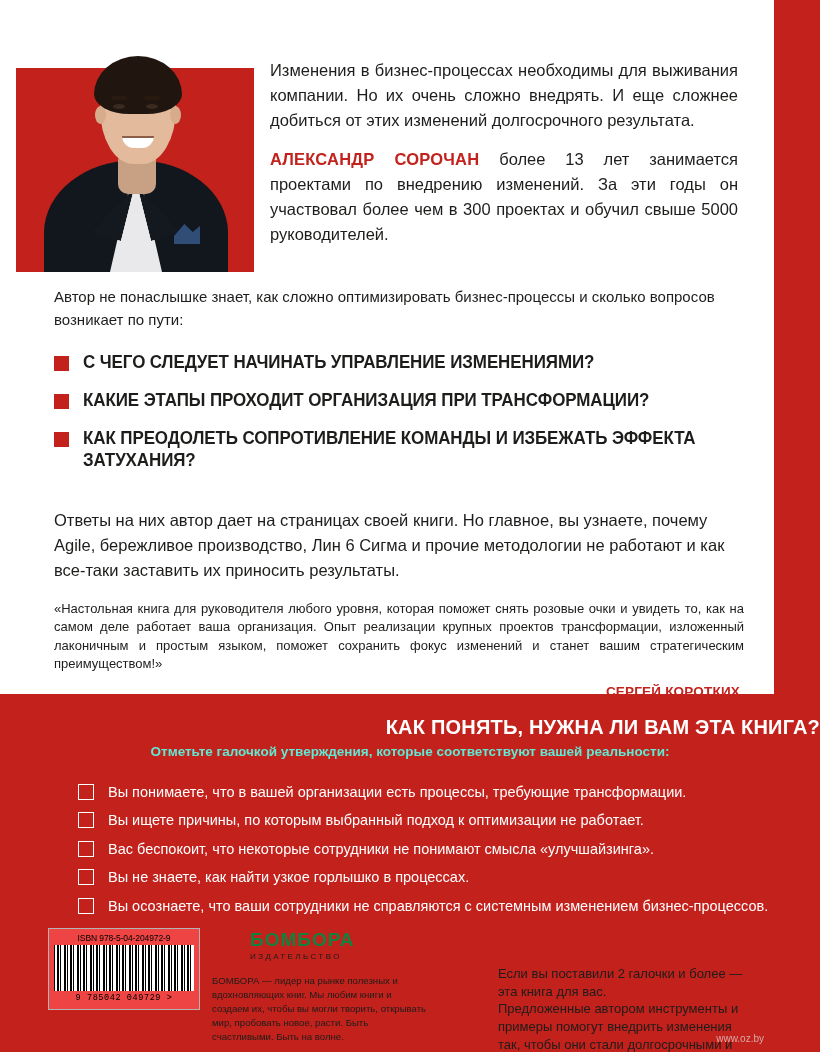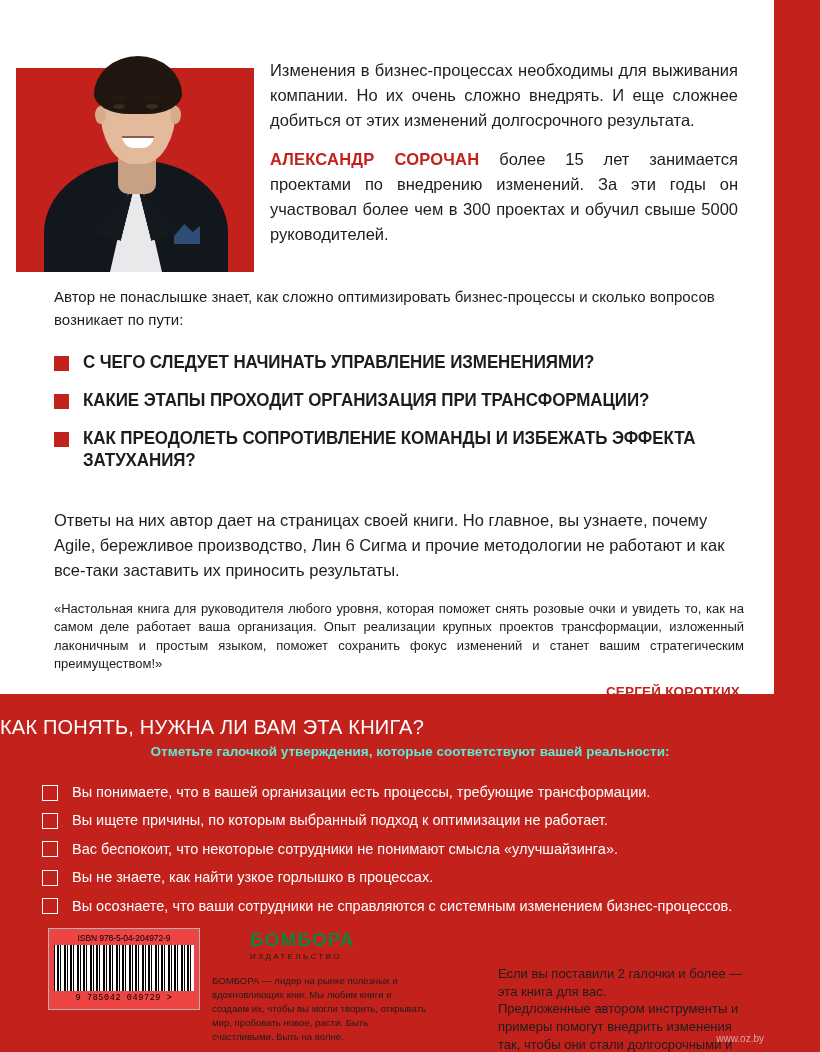--- a/index.html
+++ b/index.html
@@ -280,46 +280,46 @@
     top: 694px;
     width: 820px;
     height: 358px;
     background: #c3211c;
   }
   .checklist-title {
     position: absolute;
     left: 0;
     top: 22px;
     width: 820px;
-    text-align: left;
+    text-align: right;
     color: #ffffff;
     font-size: 20px;
-    font-weight: normal;
+    font-weight: bold;
     letter-spacing: 0.2px;
   }
   .checklist-sub {
     position: absolute;
     left: 0;
     top: 50px;
     width: 820px;
     text-align: center;
     color: #5eead4;
     font-size: 13.5px;
     font-weight: bold;
   }
   .checklist {
     position: absolute;
     left: 42px;
     top: 90px;
     width: 740px;
   }
   .check-row {
     display: flex;
-    align-items: center;
     margin-bottom: 11px;
+    margin-left: 36px;
   }
   .checkbox {
     width: 16px;
     height: 16px;
     border: 1.5px solid #ffffff;
     background: transparent;
     margin-right: 14px;
     flex: 0 0 auto;
   }
   .check-label {
@@ -446,21 +446,21 @@
       <div class="ph-hair"></div>
       <div class="ph-brow-l"></div>
       <div class="ph-brow-r"></div>
       <div class="ph-eye-l"></div>
       <div class="ph-eye-r"></div>
       <div class="ph-mouth"></div>
     </div>
 
     <div class="intro">
       <p>Изменения в бизнес-процессах необходимы для выживания компании. Но их очень сложно внедрять. И еще сложнее добиться от этих изменений долгосрочного результата.</p>
-      <p><span class="author-name">АЛЕКСАНДР СОРОЧАН</span><span> более 15 лет занимается проектами по внедрению изменений. За эти годы он участвовал более чем в 300 проектах и обучил свыше 5000 руководителей.</span></p>
+      <p><span class="author-name">АЛЕКСАНДР СОРОЧАН</span><span> более 13 лет занимается проектами по внедрению изменений. За эти годы он участвовал более чем в 300 проектах и обучил свыше 5000 руководителей.</span></p>
     </div>
 
     <div class="lead">Автор не понаслышке знает, как сложно оптимизировать бизнес-процессы и сколько вопросов возникает по пути:</div>
 
     <div class="questions">
       <div class="q-item">
         <div class="q-bullet"></div>
         <div class="q-text">С ЧЕГО СЛЕДУЕТ НАЧИНАТЬ УПРАВЛЕНИЕ ИЗМЕНЕНИЯМИ?</div>
       </div>
       <div class="q-item">

